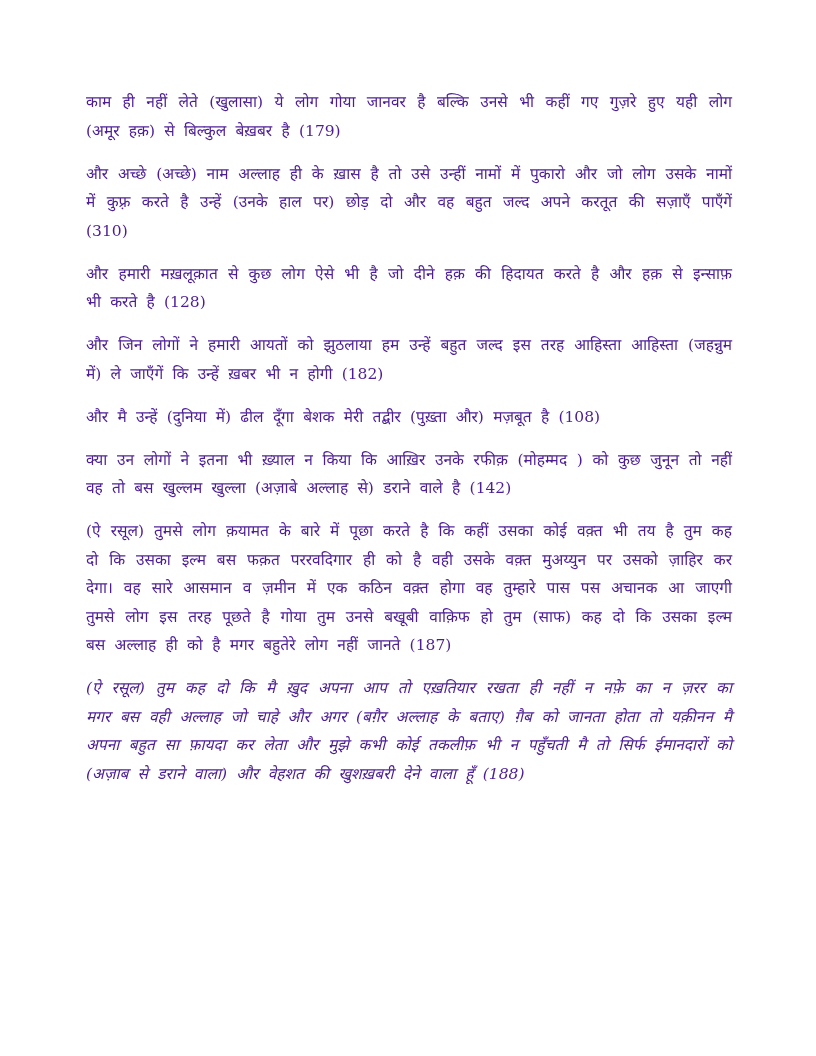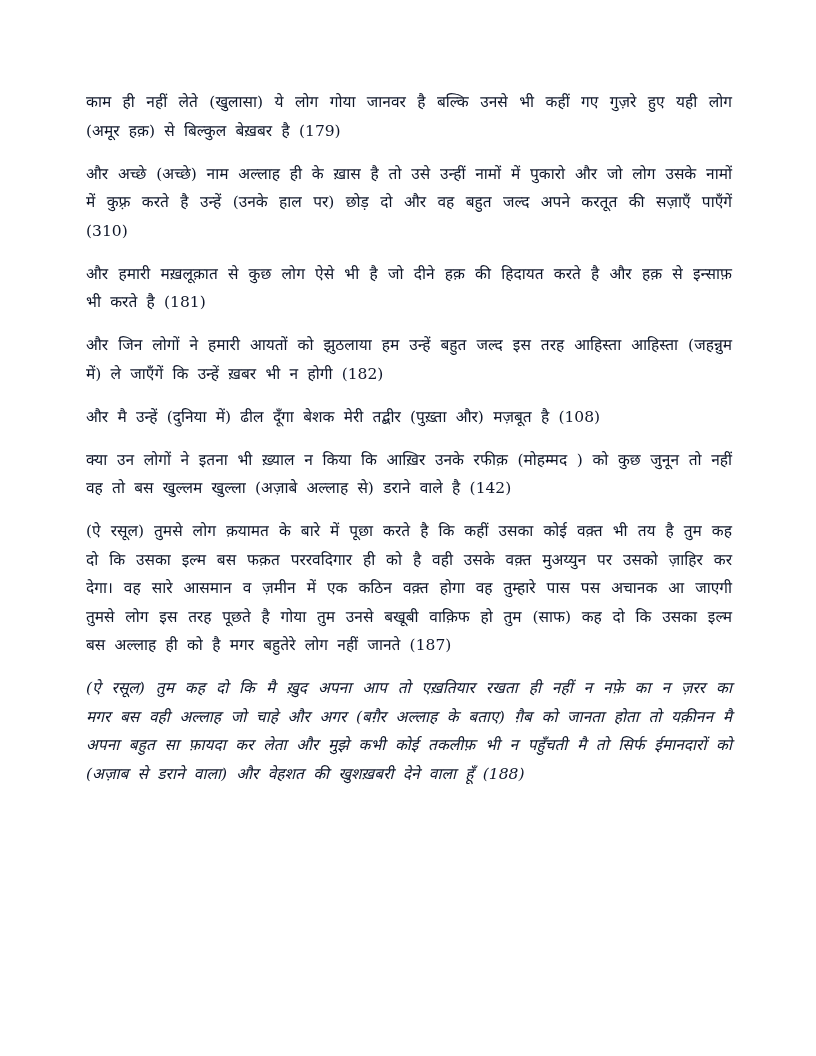--- a/index.html
+++ b/index.html
@@ -17,34 +17,34 @@
     width: 816px;
     height: 1056px;
     padding: 88px 84px 40px 86px;
     background: #ffffff;
   }
   .para {
     margin: 0 0 14.5px 0;
     font-family: "DejaVu Serif", "Liberation Serif", serif;
     font-size: 15.5px;
     line-height: 28.5px;
-    color: #0f172a;
+    color: #4c1d95;
     text-align: justify;
     word-spacing: 0.28em;
   }
   .para:last-child {
     margin-bottom: 0;
     font-style: italic;
   }
 </style>
 </head>
 <body>
 
 <div class="page">
   <p class="para">काम ही नहीं लेते (खुलासा) ये लोग गोया जानवर है बल्कि उनसे भी कहीं गए गुज़रे हुए यही लोग (अमूर हक़) से बिल्कुल बेख़बर है (179)</p>
   <p class="para">और अच्छे (अच्छे) नाम अल्लाह ही के ख़ास है तो उसे उन्हीं नामों में पुकारो और जो लोग उसके नामों में कुफ़्र करते है उन्हें (उनके हाल पर) छोड़ दो और वह बहुत जल्द अपने करतूत की सज़ाएँ पाएँगें (310)</p>
-  <p class="para">और हमारी मख़लूक़ात से कुछ लोग ऐसे भी है जो दीने हक़ की हिदायत करते है और हक़ से इन्साफ़ भी करते है (181)</p>
+  <p class="para">और हमारी मख़लूक़ात से कुछ लोग ऐसे भी है जो दीने हक़ की हिदायत करते है और हक़ से इन्साफ़ भी करते है (128)</p>
   <p class="para">और जिन लोगों ने हमारी आयतों को झुठलाया हम उन्हें बहुत जल्द इस तरह आहिस्ता आहिस्ता (जहन्नुम में) ले जाएँगें कि उन्हें ख़बर भी न होगी (182)</p>
   <p class="para">और मै उन्हें (दुनिया में) ढील दूँगा बेशक मेरी तद्बीर (पुख़्ता और) मज़बूत है (108)</p>
   <p class="para">क्या उन लोगों ने इतना भी ख़्याल न किया कि आख़िर उनके रफीक़ (मोहम्मद ) को कुछ जुनून तो नहीं वह तो बस खुल्लम खुल्ला (अज़ाबे अल्लाह से) डराने वाले है (142)</p>
   <p class="para">(ऐ रसूल) तुमसे लोग क़यामत के बारे में पूछा करते है कि कहीं उसका कोई वक़्त भी तय है तुम कह दो कि उसका इल्म बस फक़त पररवदिगार ही को है वही उसके वक़्त मुअय्युन पर उसको ज़ाहिर कर देगा। वह सारे आसमान व ज़मीन में एक कठिन वक़्त होगा वह तुम्हारे पास पस अचानक आ जाएगी तुमसे लोग इस तरह पूछते है गोया तुम उनसे बखूबी वाक़िफ हो तुम (साफ) कह दो कि उसका इल्म बस अल्लाह ही को है मगर बहुतेरे लोग नहीं जानते (187)</p>
   <p class="para">(ऐ रसूल) तुम कह दो कि मै ख़ुद अपना आप तो एख़तियार रखता ही नहीं न नफ़े का न ज़रर का मगर बस वही अल्लाह जो चाहे और अगर (बग़ैर अल्लाह के बताए) ग़ैब को जानता होता तो यक़ीनन मै अपना बहुत सा फ़ायदा कर लेता और मुझे कभी कोई तकलीफ़ भी न पहुँचती मै तो सिर्फ ईमानदारों को (अज़ाब से डराने वाला) और वेहशत की खुशख़बरी देने वाला हूँ (188)</p>
 </div>
 
 </body></html>

